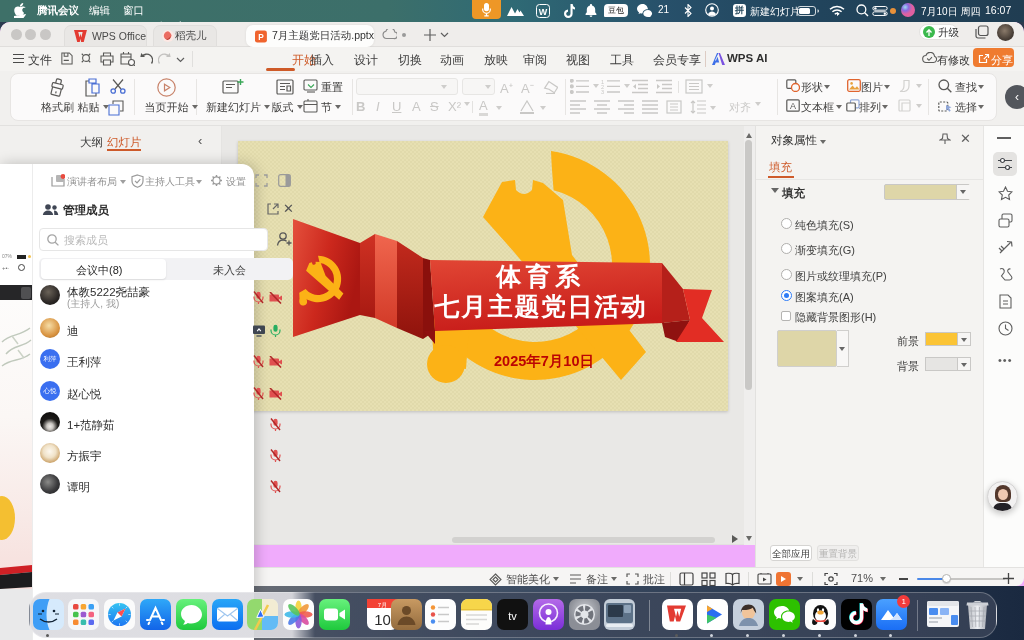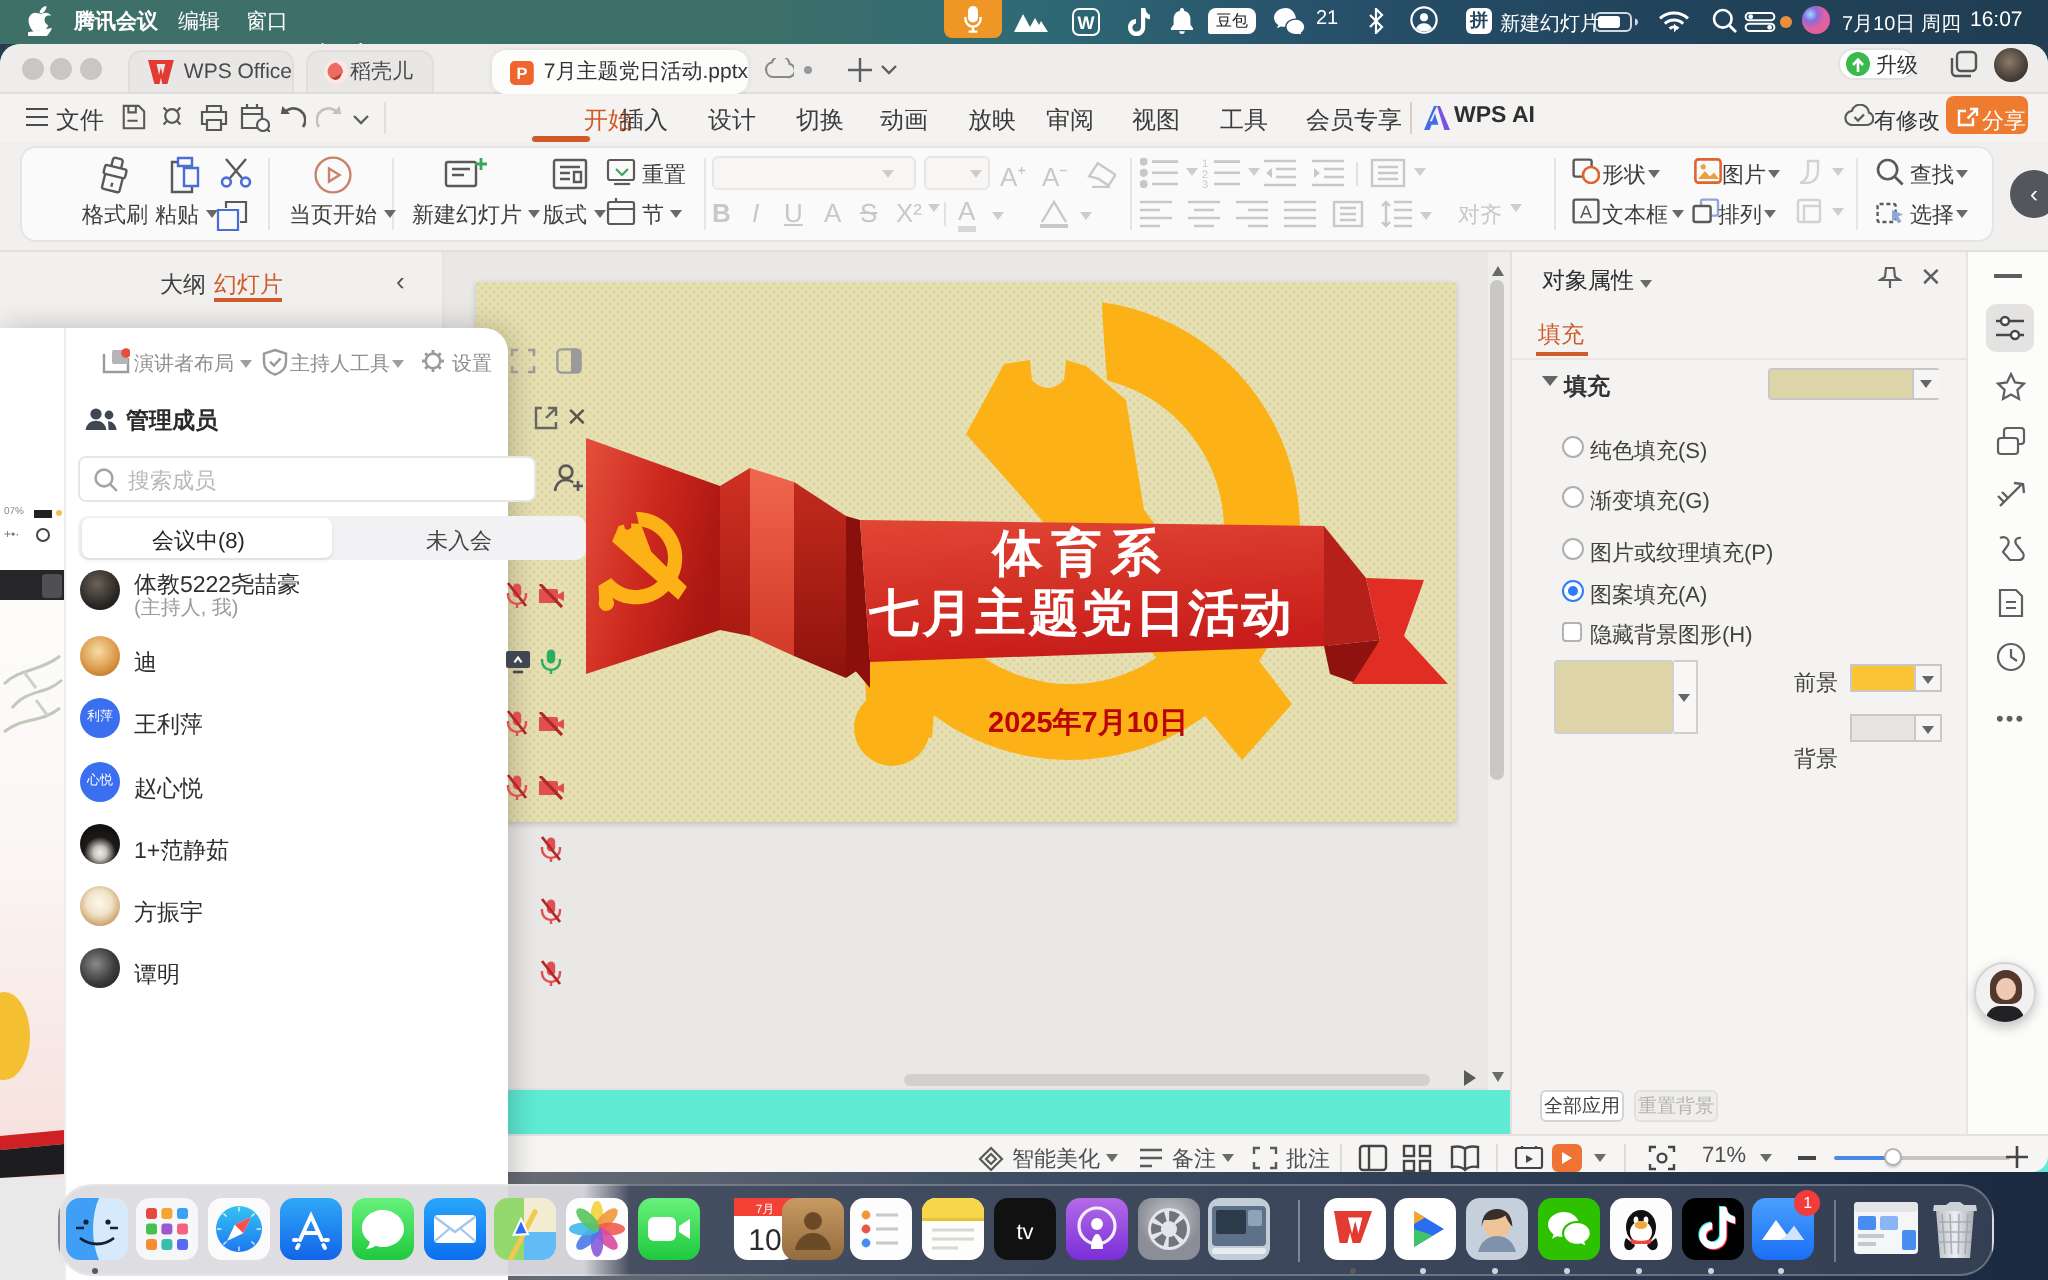--- a/index.html
+++ b/index.html
@@ -3,21 +3,21 @@
 <meta charset="utf-8">
 <style>
 *{margin:0;padding:0;box-sizing:border-box;}
 html,body{width:1024px;height:640px;overflow:hidden;}
 body{font-family:"Liberation Sans",sans-serif;position:relative;background:#2a3b4e;}
 .abs{position:absolute;}
 
 #menubar{left:0;top:0;width:1024px;height:22px;font-size:10.5px;background:linear-gradient(90deg,#3e7068 0%,#3c6f6a 38%,#2f6a75 50%,#27506a 65%,#21445c 80%,#203d52 100%);color:#fff;}
 #menubar .mi{position:absolute;top:3px;}
 
-#wpswin{left:0;top:22px;width:1024px;height:564px;background:#5eead4;border-radius:10px 10px 0 0;}
+#wpswin{left:0;top:22px;width:1024px;height:564px;background:#f0abfc;border-radius:10px 10px 0 0;}
 #tabbar{left:0;top:0;width:1024px;height:25px;background:#efedeb;border-radius:10px 10px 0 0;border-bottom:1px solid #e0dedc;}
 .tl{position:absolute;top:7px;width:11px;height:11px;border-radius:50%;background:#c9c7c5;}
 .tab{position:absolute;top:3px;height:22px;border-radius:7px 7px 0 0;font-size:10.5px;color:#4a4a4a;display:flex;align-items:center;white-space:nowrap;}
 #menurow{left:0;top:25px;width:1024px;height:24px;background:#f4f3f1;font-size:12px;color:#3c3c3c;}
 #toolbar{left:0;top:49px;width:1024px;height:55px;background:#f1f0ee;}
 #toolcard{position:absolute;left:10px;top:2px;width:987px;height:48px;background:#fbfafa;border:1px solid #e7e5e3;border-radius:8px;}
 
 #leftpanel{left:0;top:104px;width:222px;height:441px;background:#f1f0ee;border-right:1px solid #e5e4e2;}
 #canvas{left:222px;top:104px;width:522px;height:419px;background:#e9e8e6;border-bottom:1px solid #e2e1df;}
 #slide{left:16px;top:15px;width:490px;height:270px;background:#e7e0b2;box-shadow:0 1px 3px rgba(0,0,0,.18);overflow:hidden;}
@@ -586,21 +586,21 @@
       <span class="rlabel" style="left:39px;top:184px;">隐藏背景图形(H)</span>
 <div class="abs" style="left:21px;top:204px;width:60px;height:37px;background:#ded6a8;border:1px solid #d0cfcd;border-radius:2px;"></div>
 <div class="abs" style="left:81px;top:204px;width:12px;height:37px;background:#f8f7f6;border:1px solid #d0cfcd;border-left:none;">
         <span class="darr" style="left:2px;top:16px;border-top-color:#666;"></span>
       </div>
 <span class="rlabel" style="left:141px;top:208px;">前景</span>
 <div class="abs" style="left:169px;top:206px;width:33px;height:14px;background:#fbc435;border:1px solid #c9c8c6;"></div>
 <div class="abs" style="left:202px;top:206px;width:13px;height:14px;background:#f6f5f4;border:1px solid #c9c8c6;border-left:none;">
         <span class="darr" style="left:3px;top:5px;border-top-color:#666;"></span>
       </div>
-<span class="rlabel" style="left:141px;top:246px;">背景</span>
+<span class="rlabel" style="left:141px;top:233px;">背景</span>
 <div class="abs" style="left:169px;top:231px;width:33px;height:14px;background:#e6e5e3;border:1px solid #c9c8c6;"></div>
 <div class="abs" style="left:202px;top:231px;width:13px;height:14px;background:#f6f5f4;border:1px solid #c9c8c6;border-left:none;">
         <span class="darr" style="left:3px;top:5px;border-top-color:#666;"></span>
       </div>
 <div class="abs" style="left:14px;top:419px;width:42px;height:16px;background:#fff;border:1px solid #d5d4d2;border-radius:3px;font-size:9.5px;color:#3f3f3f;text-align:center;line-height:15px;">全部应用</div>
 <div class="abs" style="left:61px;top:419px;width:42px;height:16px;background:#efeeed;border:1px solid #e2e1df;border-radius:3px;font-size:9.5px;color:#b5b4b2;text-align:center;line-height:15px;">重置背景</div>
 </div>
 <div id="sidebar" class="abs">
 <div class="abs" style="left:13px;top:11px;width:14px;height:2px;background:#5f5f5f;"></div>
 <div class="abs" style="left:9px;top:26px;width:24px;height:24px;background:#e4e3e1;border-radius:5px;"></div>

